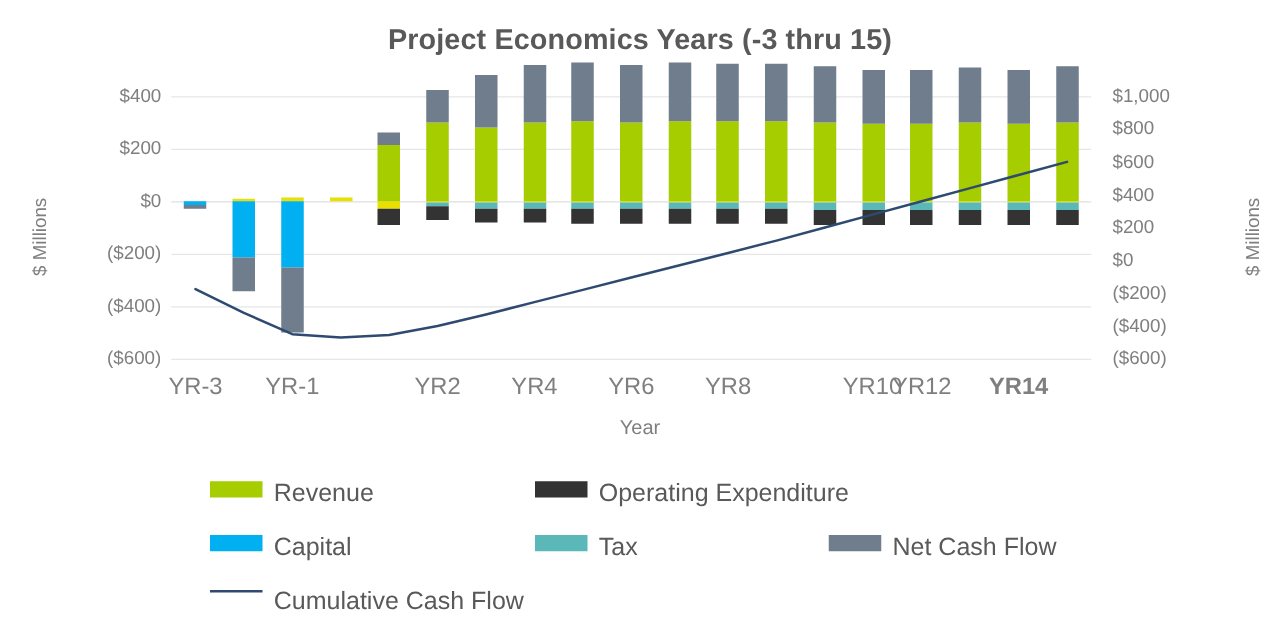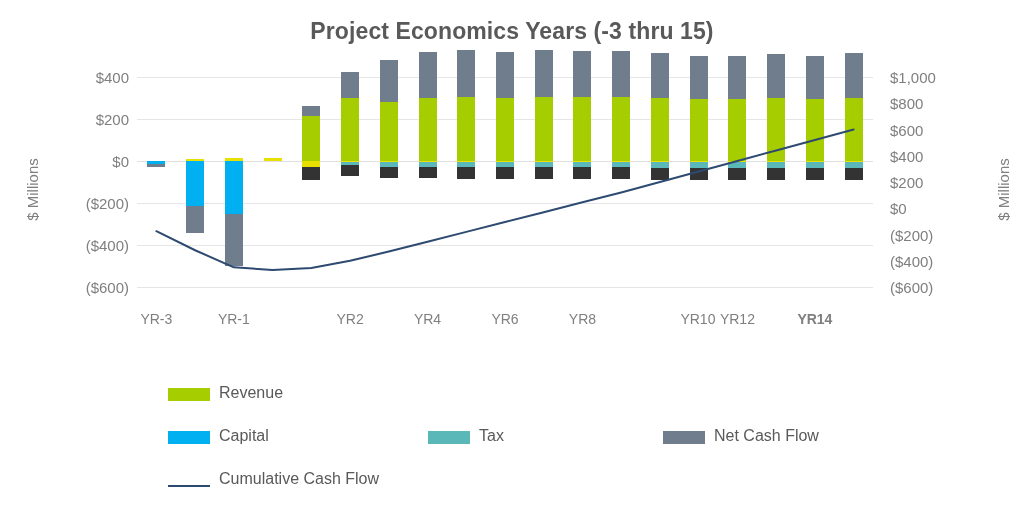--- a/index.html
+++ b/index.html
@@ -68,59 +68,60 @@
   }
   .axis-title.x{
     left:0;top:335px;width:1024px;text-align:center;
     font-size:16px;
   }
 
   .xlabels{
     position:absolute;left:137px;top:296px;width:736px;height:30px;
   }
   .xlabel{
-    position:absolute;top:16px;
-    font-size:14px;color:#7f7f7f;
+    position:absolute;top:4px;
+    font-size:19px;color:#7f7f7f;
     transform:translateX(-50%);
     white-space:nowrap;
     line-height:1;
   }
 
   .bars{position:absolute;left:0;top:0;width:100%;height:100%;}
   .barseg{position:absolute;}
 
   .linelayer{position:absolute;left:0;top:0;width:100%;height:100%;overflow:visible;}
 
   
   .legend{
     position:absolute;left:0;top:385px;width:1024px;height:115px;
   }
   .legend-item{
     position:absolute;
-    display:flex;align-items:flex-end;
-    font-size:16px;color:#595959;
+    display:flex;align-items:flex-start;
+    font-size:20px;color:#595959;
     white-space:nowrap;
     line-height:1;
   }
   .swatch{
     width:42px;height:13px;margin-right:9px;flex:0 0 auto;
   }
   .swatch.line{
     height:0;border-top:2px solid #2e4a70;margin-top:1px;
   }
 </style>
 </head>
 <body>
 
 <div class="chart-root">
 
   <div class="chart-title">Project Economics Years (-3 thru 15)</div>
 
   <div class="axis-title left">$ Millions</div>
   <div class="axis-title right">$ Millions</div>
+  <div class="axis-title x">Year</div>
 
   <div class="axis-left-labels" id="left-ticks">
       <div class="tick" style="top: 0px;">$400</div>
       <div class="tick" style="top: 42px;">$200</div>
       <div class="tick" style="top: 84px;">$0</div>
       <div class="tick" style="top: 126px;">($200)</div>
       <div class="tick" style="top: 168px;">($400)</div>
       <div class="tick" style="top: 210px;">($600)</div>
     </div>
   <div class="axis-right-labels" id="right-ticks">
@@ -244,20 +245,24 @@
       <div class="xlabel" style="left: 522.947px; margin-left: 38px;">YR10</div>
       <div class="xlabel" style="left: 600.421px;">YR12</div>
       <div class="xlabel" style="left: 677.895px; font-weight: bold;">YR14</div>
     </div>
 
   <div class="legend" id="legend">
       <div class="legend-item" style="left: 168px; top: 0px;">
         <span class="swatch" style="background: rgb(165, 205, 0);"></span>
         <span>Revenue</span>
       </div>
+      <div class="legend-item" style="left: 428px; top: 0px;">
+        <span class="swatch" style="background: rgb(51, 51, 51);"></span>
+        <span>Operating Expenditure</span>
+      </div>
       <div class="legend-item" style="left: 168px; top: 43px;">
         <span class="swatch" style="background: rgb(0, 176, 240);"></span>
         <span>Capital</span>
       </div>
       <div class="legend-item" style="left: 428px; top: 43px;">
         <span class="swatch" style="background: rgb(91, 184, 184);"></span>
         <span>Tax</span>
       </div>
       <div class="legend-item" style="left: 663px; top: 43px;">
         <span class="swatch" style="background: rgb(111, 125, 140);"></span>

